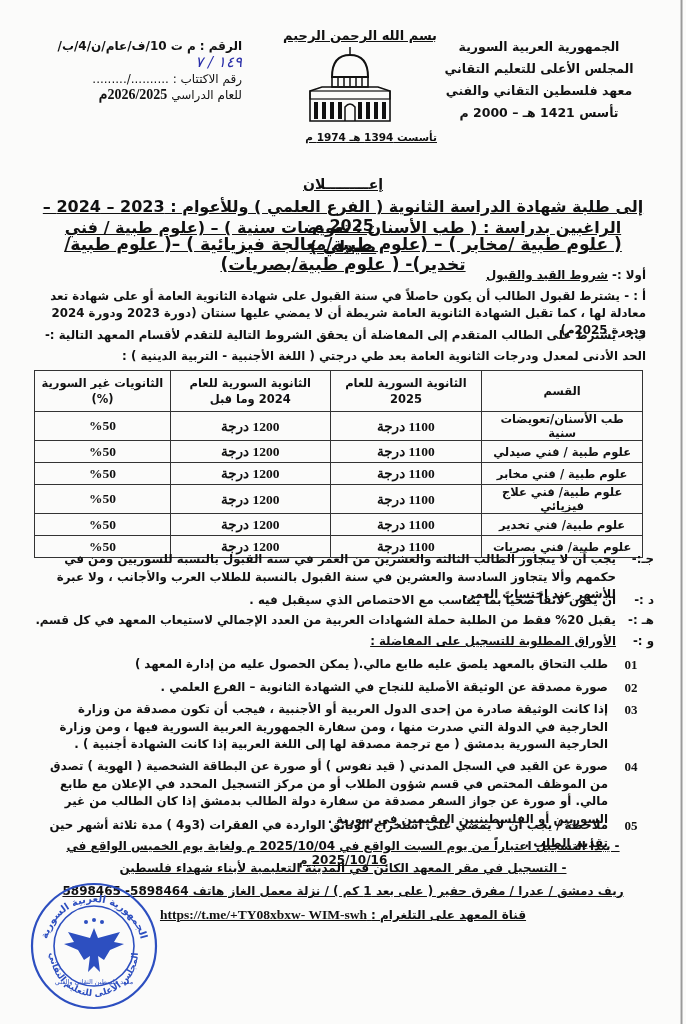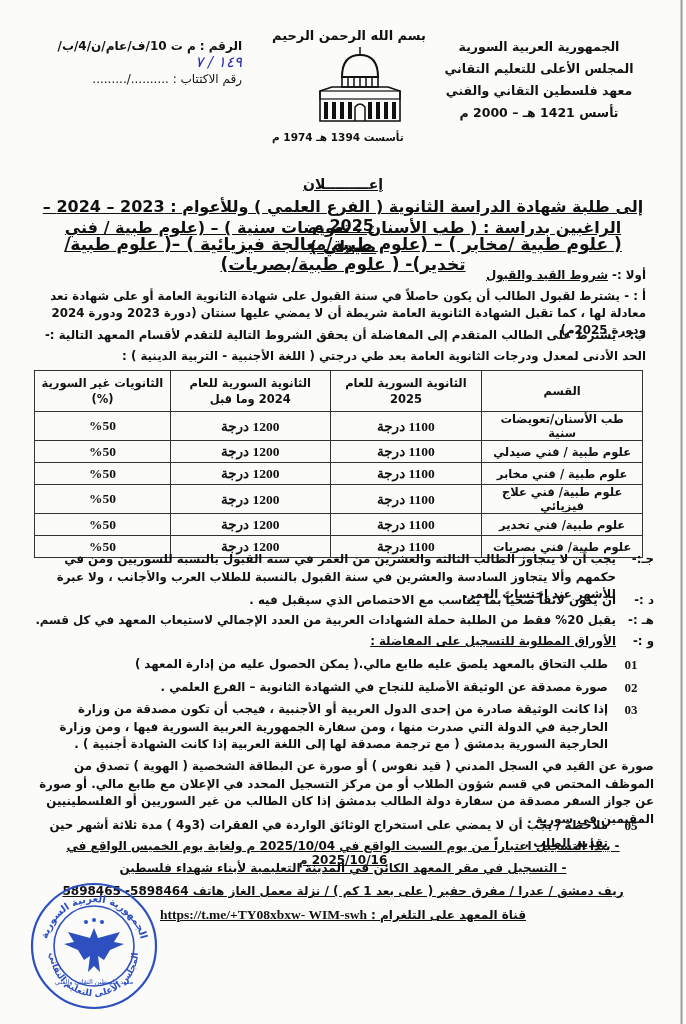--- a/index.html
+++ b/index.html
@@ -6,21 +6,21 @@
   body{width:686px;height:1024px;background:#fbfbfa;position:relative;overflow:hidden;
        font-family:"DejaVu Sans","Liberation Sans",sans-serif;color:#111;}
   .abs{position:absolute;}
   .rtl{direction:rtl;unicode-bidi:embed;}
   .b{font-weight:bold;}
   .u{text-decoration:underline;}
   .edge-shadow{position:absolute;right:3px;top:0;width:3px;height:1024px;background:linear-gradient(to right,#e7e7e7,#9a9a9a,#e2e2e2);}
   
   .hdr-right{right:52px;top:36px;width:190px;text-align:center;font-size:12.5px;line-height:22px;font-weight:bold;}
   .hdr-left{left:42px;top:38px;width:200px;font-size:12px;line-height:16px;}
-  .hdr-center{left:272px;top:28px;width:175px;text-align:left;}
+  .hdr-center{left:262px;top:28px;width:175px;text-align:right;text-decoration:underline;}
   .basmala{font-size:13px;font-weight:bold;}
   .city{font-size:10.5px;font-weight:bold;margin-top:2px;}
   .founded{font-size:10.5px;font-weight:bold;margin-top:6px;}
   .handwrite{color:#2a2fa8;font-family:"DejaVu Serif",serif;font-size:15px;font-style:italic;}
   
   .center-block{left:40px;width:606px;text-align:center;font-weight:bold;}
   .p{font-size:11.8px;font-weight:bold;line-height:17px;}
   
   table.grid{position:absolute;left:34px;top:370px;width:609px;border-collapse:collapse;direction:rtl;font-size:11.5px;font-weight:bold;}
   table.grid td,table.grid th{border:1px solid #333;text-align:center;padding:0 4px;}
@@ -79,20 +79,24 @@
 <div class="abs hdr-left rtl">
   <div>
     <span class="b">الرقم :</span>
     <span class="b">م ت 10/ف/عام/ن/4/ب/</span>
     <span class="handwrite">١٤٩ / ٧</span>
   </div>
   <div>
     <span>رقم الاكتتاب :</span>
     <span>........../.........</span>
   </div>
+  <div>
+    <span>للعام الدراسي</span>
+    <span class="b" style="font-family:'Liberation Serif',serif;font-size:14px;">2026/2025م</span>
+  </div>
 </div>
 
 <div class="abs center-block rtl u" style="top:176px;font-size:14px;">إعـــــــــلان</div>
 <div class="abs center-block rtl u" style="top:197px;font-size:16px;">إلى طلبة شهادة الدراسة الثانوية ( الفرع العلمي ) وللأعوام : 2023 – 2024 – 2025 م</div>
 <div class="abs center-block rtl u" style="top:218px;font-size:16px;">الراغبين بدراسة : ( طب الأسنان : تعويضات سنية ) – (علوم طبية / فني صيدلي )</div>
 <div class="abs center-block rtl u" style="top:234px;font-size:17px;">( علوم طبية /مخابر ) – (علوم طبية/معالجة فيزيائية ) –( علوم طبية/تخدير)- ( علوم طبية/بصريات)</div>
 
 <div class="abs rtl p" style="right:40px;top:267px;width:610px;">
   <span>أولا :-</span>
   <span class="u">شروط القيد والقبول</span>
@@ -186,20 +190,21 @@
     </div>
     <div class="item ol-item" style="top: 679px;">
       <span class="lab">02</span>
       <span class="txt">صورة مصدقة عن الوثيقة الأصلية للنجاح في الشهادة الثانوية – الفرع العلمي .</span>
     </div>
     <div class="item ol-item" style="top: 701px;">
       <span class="lab">03</span>
       <span class="txt">إذا كانت الوثيقة صادرة من إحدى الدول العربية أو الأجنبية ، فيجب أن تكون مصدقة من وزارة الخارجية في الدولة التي صدرت منها ، ومن سفارة الجمهورية العربية السورية فيها ، ومن وزارة الخارجية السورية بدمشق ( مع ترجمة مصدقة لها إلى اللغة العربية إذا كانت الشهادة أجنبية ) .</span>
     </div>
     <div class="item ol-item" style="top: 758px;">
+      <span class="lab">04</span>
       <span class="txt">صورة عن القيد في السجل المدني ( قيد نفوس ) أو صورة عن البطاقة الشخصية ( الهوية ) تصدق من الموظف المختص في قسم شؤون الطلاب أو من مركز التسجيل المحدد في الإعلان مع طابع مالي. أو صورة عن جواز السفر مصدقة من سفارة دولة الطالب بدمشق إذا كان الطالب من غير السوريين أو الفلسطينيين المقيمين في سورية .</span>
     </div>
     <div class="item ol-item" style="top: 817px;">
       <span class="lab">05</span>
       <span class="txt">ملاحظة / يجب أن لا يمضي على استخراج الوثائق الواردة في الفقرات (3و4 ) مدة ثلاثة أشهر حين تقديم الطلب .</span>
     </div>
   </div>
 
 <div class="abs center-block rtl u" style="top:839px;font-size:12px;">- يبدأ التسجيل اعتباراً من يوم السبت الواقع في 2025/10/04 م ولغاية يوم الخميس الواقع في 2025/10/16 م</div>
 <div class="abs center-block rtl u" style="top:861px;font-size:12px;">- التسجيل في مقر المعهد الكائن في المدينة التعليمية لأبناء شهداء فلسطين</div>

